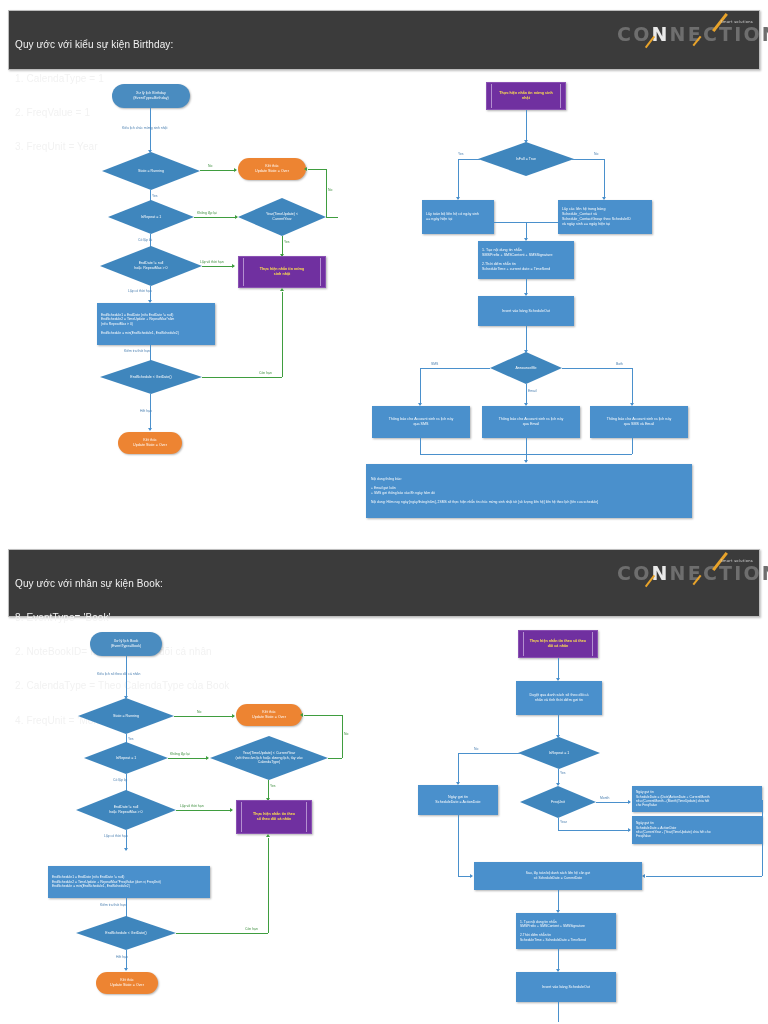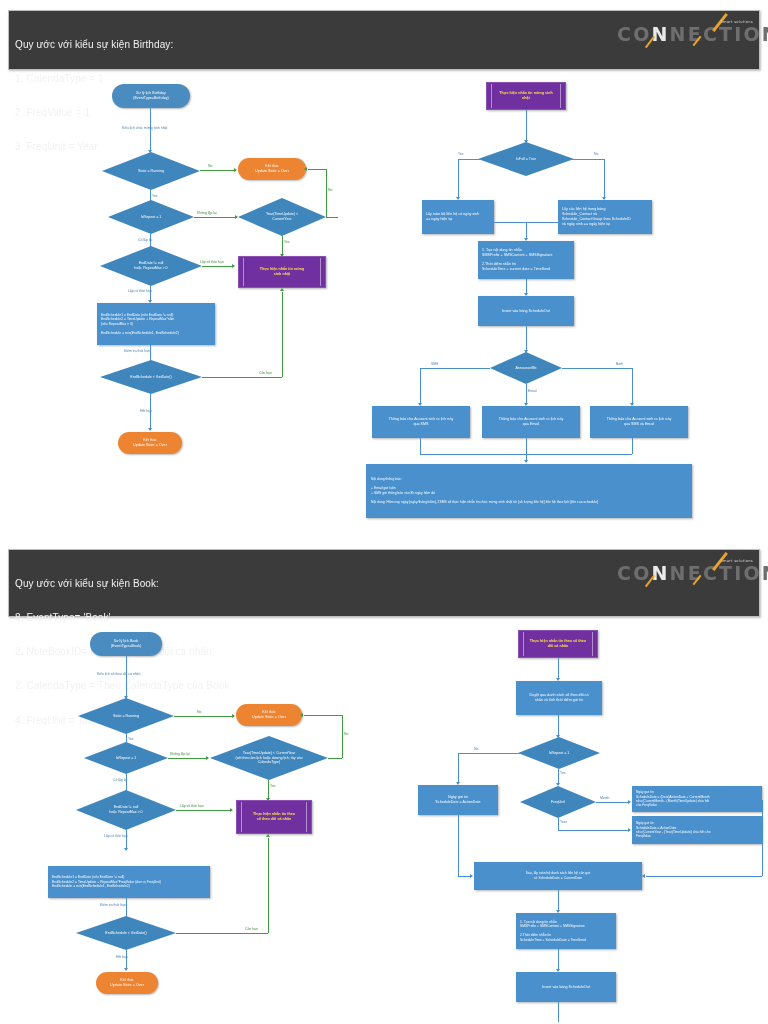--- a/index.html
+++ b/index.html
@@ -351,21 +351,21 @@
     <span class="t">Nội dung thông báo:
 
 + Email gửi luôn
 + SMS gửi thông báo vào 8h ngày hôm đó
 
 Nội dung: Hôm nay ngày [ngày/tháng/năm], 2SMS sẽ thực hiện nhắn tin chúc mừng sinh nhật tới [số lượng liên hệ] liên hệ theo lịch [tên của schedule]</span>
   </div>
 
   <div class="banner" style="left:8px; top:549px; width:752px; height:68px;">
     <div class="lines">
-      <div>Quy ước với kiểu sự kiện Book:</div>
+      <div>Quy ước với nhân sự kiện Book:</div>
       <div>8. EventType= 'Book'</div>
       <div>2. NoteBookID= ID của sổ theo dõi cá nhân</div>
       <div>2. CalendaType = Theo CalendaType của Book</div>
       <div>4. FreqUnit = 'Month','Year'</div>
     </div>
     <div class="logo">
       <div class="word">CO<span class="n1">N</span>NECTION</div>
       <div class="slash s1"></div>
       <div class="slash s2"></div>
       <div class="slash s3"></div>

